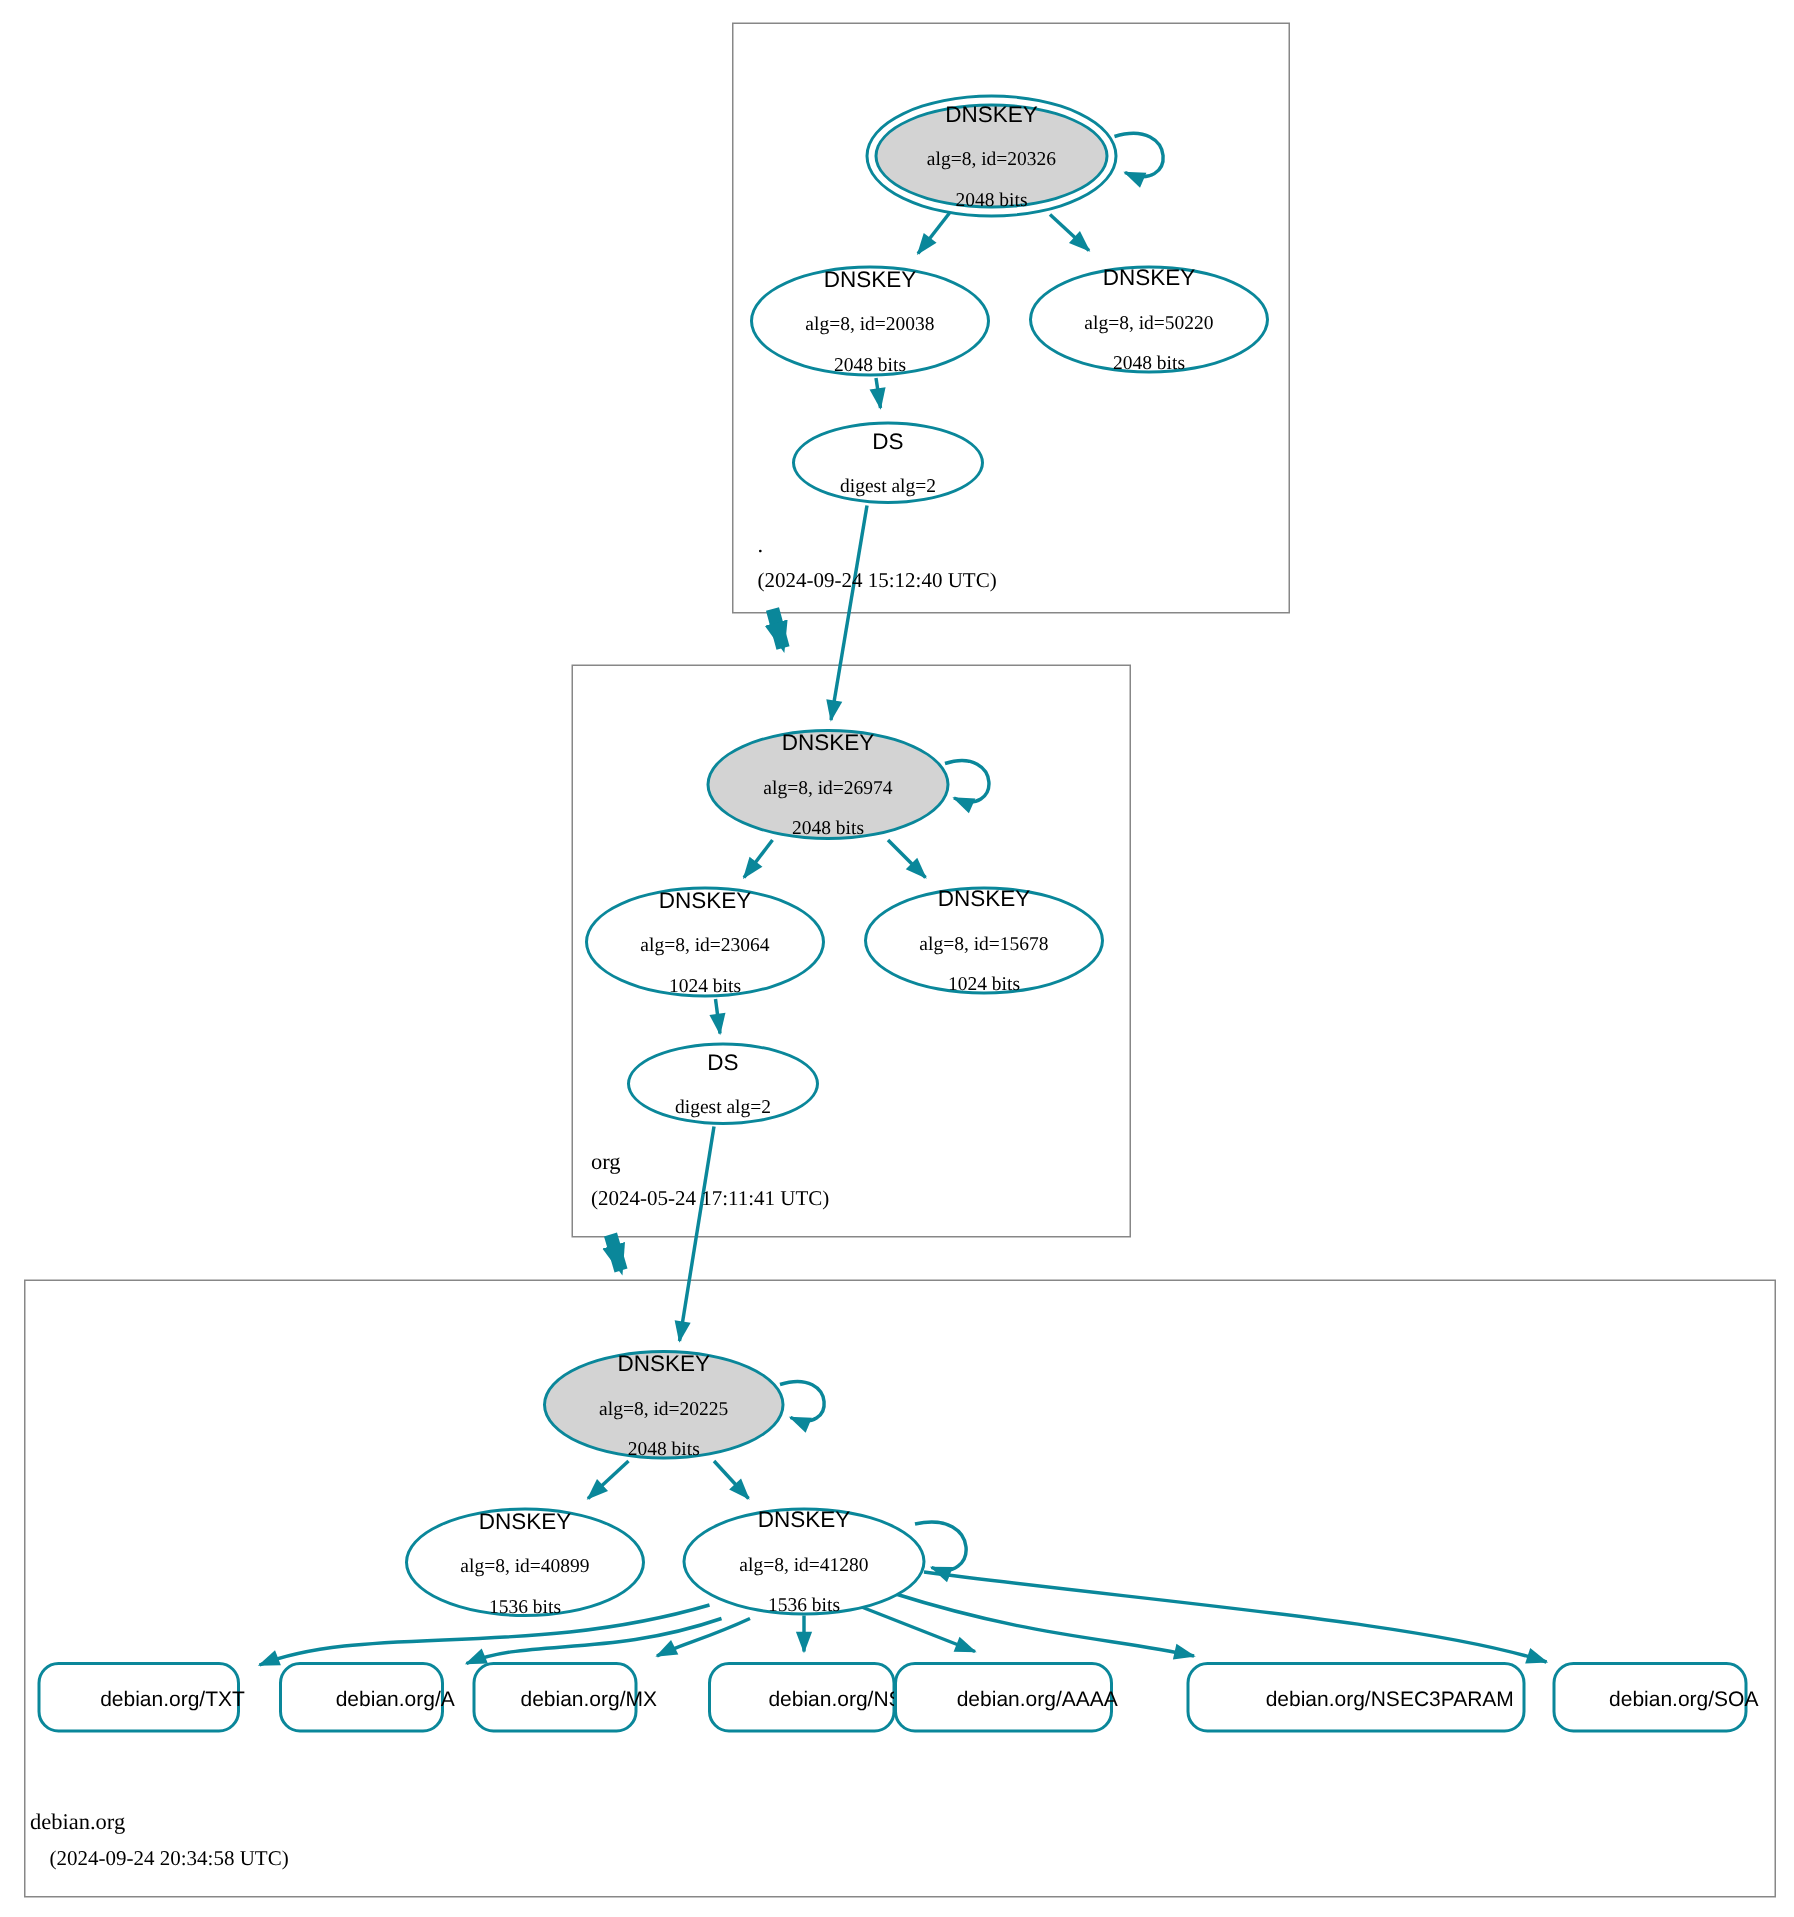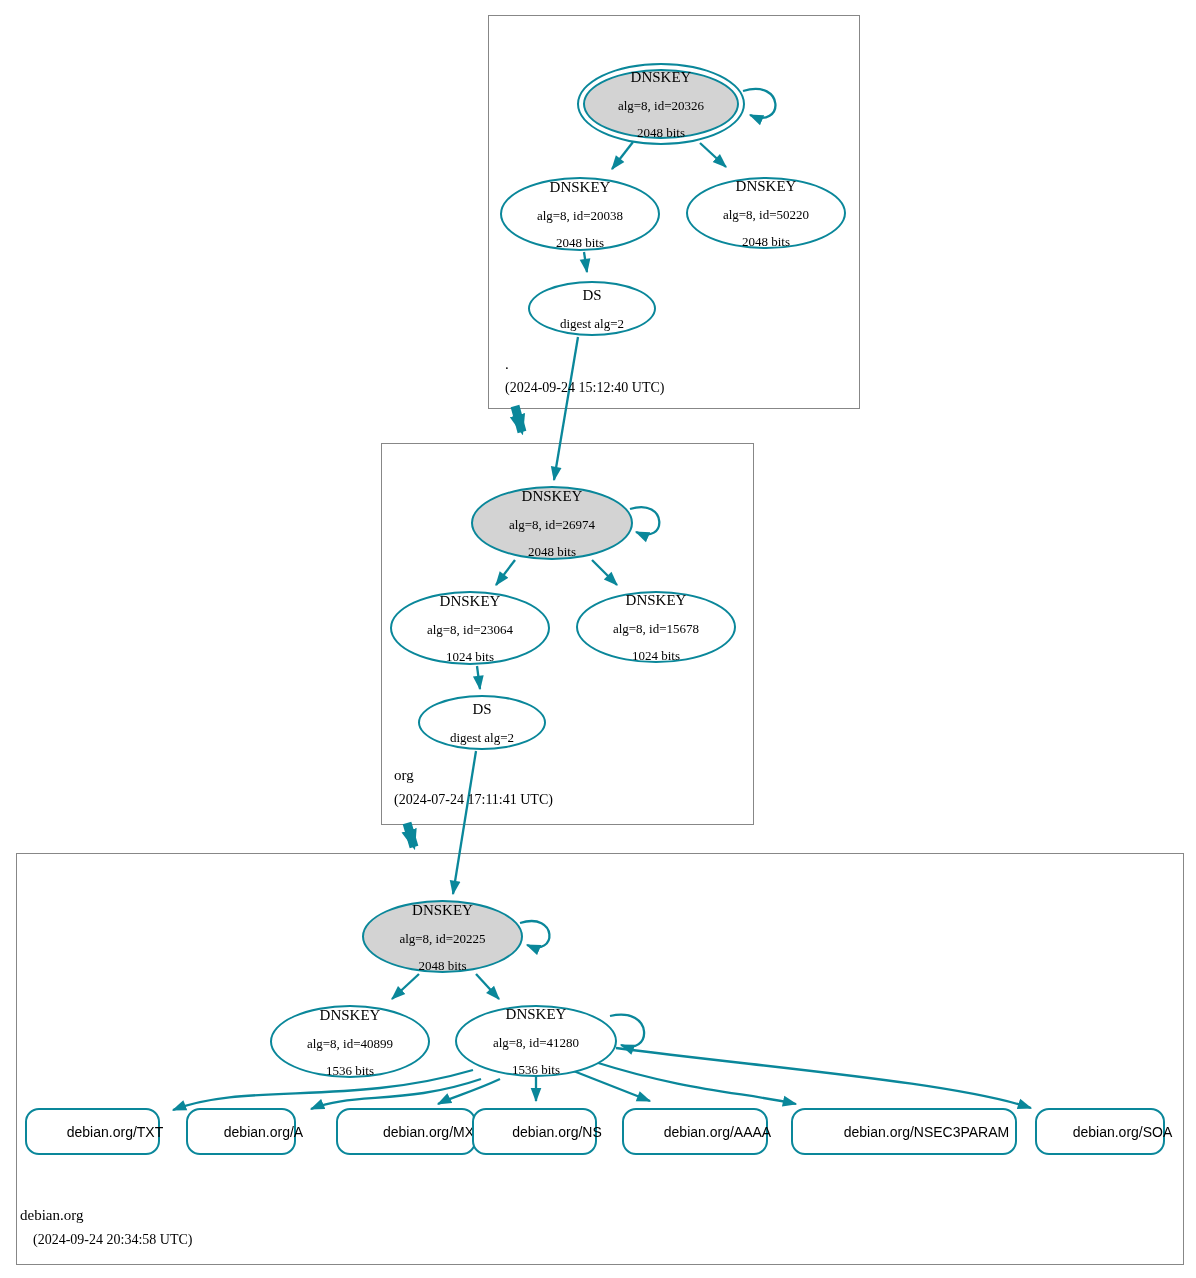--- a/index.html
+++ b/index.html
@@ -18,21 +18,21 @@
     position:absolute;z-index:3;display:flex;flex-direction:column;
     align-items:center;justify-content:center;text-align:center;
   }
   .ellipse{border:2.3px solid var(--teal);border-radius:50%;background:#fff;box-sizing:border-box;}
   .ksk{background:var(--ksk-fill);}
   .double{background:transparent;}
   .double::before{
     content:"";position:absolute;inset:4px;border:2.3px solid var(--teal);
     border-radius:50%;background:var(--ksk-fill);z-index:-1;
   }
-  .t1{font-family:Liberation Serif, serif;font-size:15px;line-height:18px;}
+  .t1{font-family:Liberation Sans, sans-serif;font-size:15px;line-height:18px;}
   .t2{font-family:"Liberation Serif", serif;font-size:13px;line-height:15px;margin-top:12px;}
   .rrset{
     position:absolute;z-index:3;top:1108px;height:47px;box-sizing:border-box;
     border:2.3px solid var(--teal);border-radius:14px;background:#fff;
     display:flex;align-items:center;justify-content:center;
     font-family:"Liberation Sans", sans-serif;font-size:14px;padding-left:45px;
   }
   .zone-name{position:absolute;z-index:3;font-family:"Liberation Serif", serif;font-size:15px;}
   .zone-ts{position:absolute;z-index:3;font-family:"Liberation Serif", serif;font-size:14px;}
 </style>
@@ -119,42 +119,42 @@
   <div class="node ellipse" style="left:576px;top:591px;width:160px;height:72px">
     <div class="t1">DNSKEY</div>
     <div class="t2">alg=8, id=15678</div>
     <div class="t2">1024 bits</div>
   </div>
   <div class="node ellipse" style="left:418px;top:695px;width:128px;height:55px">
     <div class="t1">DS</div>
     <div class="t2">digest alg=2</div>
   </div>
   <div class="zone-name" style="left:394px;top:767px">org</div>
-  <div class="zone-ts" style="left:394px;top:792px">(2024-07-24 17:11:41 UTC)</div>
+  <div class="zone-ts" style="left:394px;top:792px">(2024-05-24 17:11:41 UTC)</div>
 
   <div class="node ellipse ksk" style="left:362px;top:900px;width:161px;height:73px">
     <div class="t1">DNSKEY</div>
     <div class="t2">alg=8, id=20225</div>
     <div class="t2">2048 bits</div>
   </div>
   <div class="node ellipse" style="left:270px;top:1005px;width:160px;height:73px">
     <div class="t1">DNSKEY</div>
     <div class="t2">alg=8, id=40899</div>
     <div class="t2">1536 bits</div>
   </div>
   <div class="node ellipse" style="left:455px;top:1005px;width:162px;height:72px">
     <div class="t1">DNSKEY</div>
     <div class="t2">alg=8, id=41280</div>
     <div class="t2">1536 bits</div>
   </div>
 
   <div class="rrset" style="left:25px;width:135px">debian.org/TXT</div>
   <div class="rrset" style="left:186px;width:110px">debian.org/A</div>
-  <div class="rrset" style="left:336px;width:140px">debian.org/MX</div>
+  <div class="rrset" style="left:315px;width:110px">debian.org/MX</div>
   <div class="rrset" style="left:472px;width:125px">debian.org/NS</div>
-  <div class="rrset" style="left:622px;width:146px">debian.org/AAAA</div>
+  <div class="rrset" style="left:596px;width:146px">debian.org/AAAA</div>
   <div class="rrset" style="left:791px;width:226px">debian.org/NSEC3PARAM</div>
   <div class="rrset" style="left:1035px;width:130px">debian.org/SOA</div>
 
   <div class="zone-name" style="left:20px;top:1207px">debian.org</div>
   <div class="zone-ts" style="left:33px;top:1232px">(2024-09-24 20:34:58 UTC)</div>
 
 </div>
 
 </body></html>

